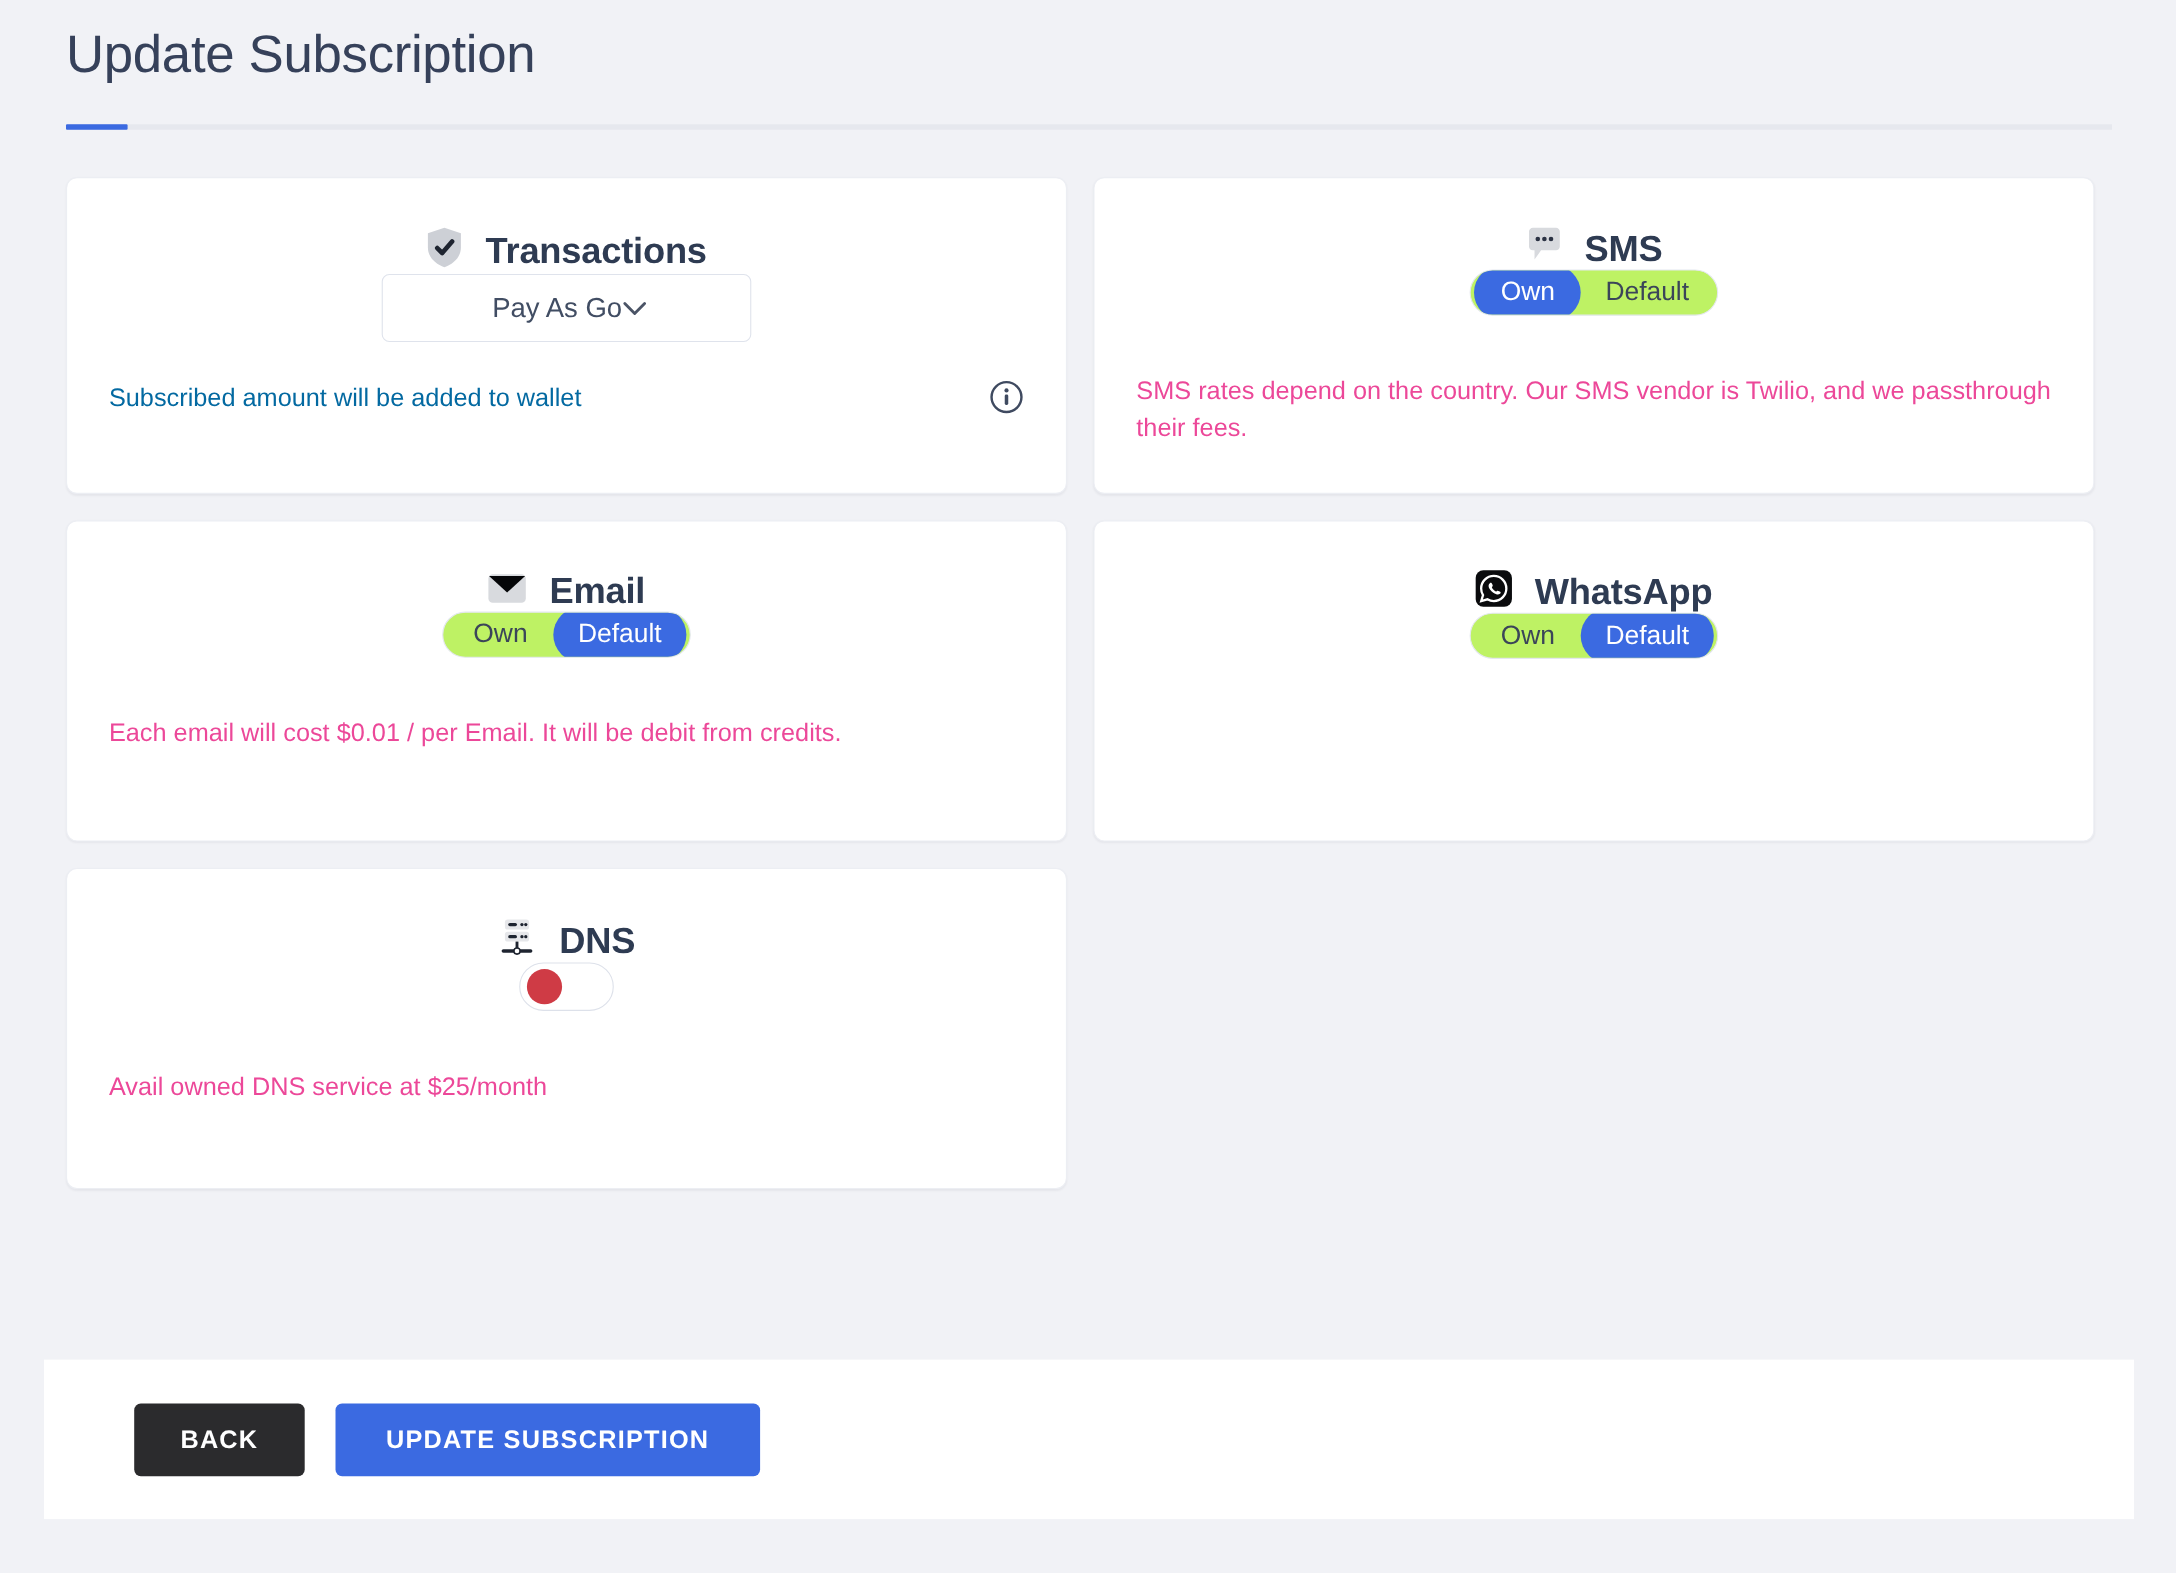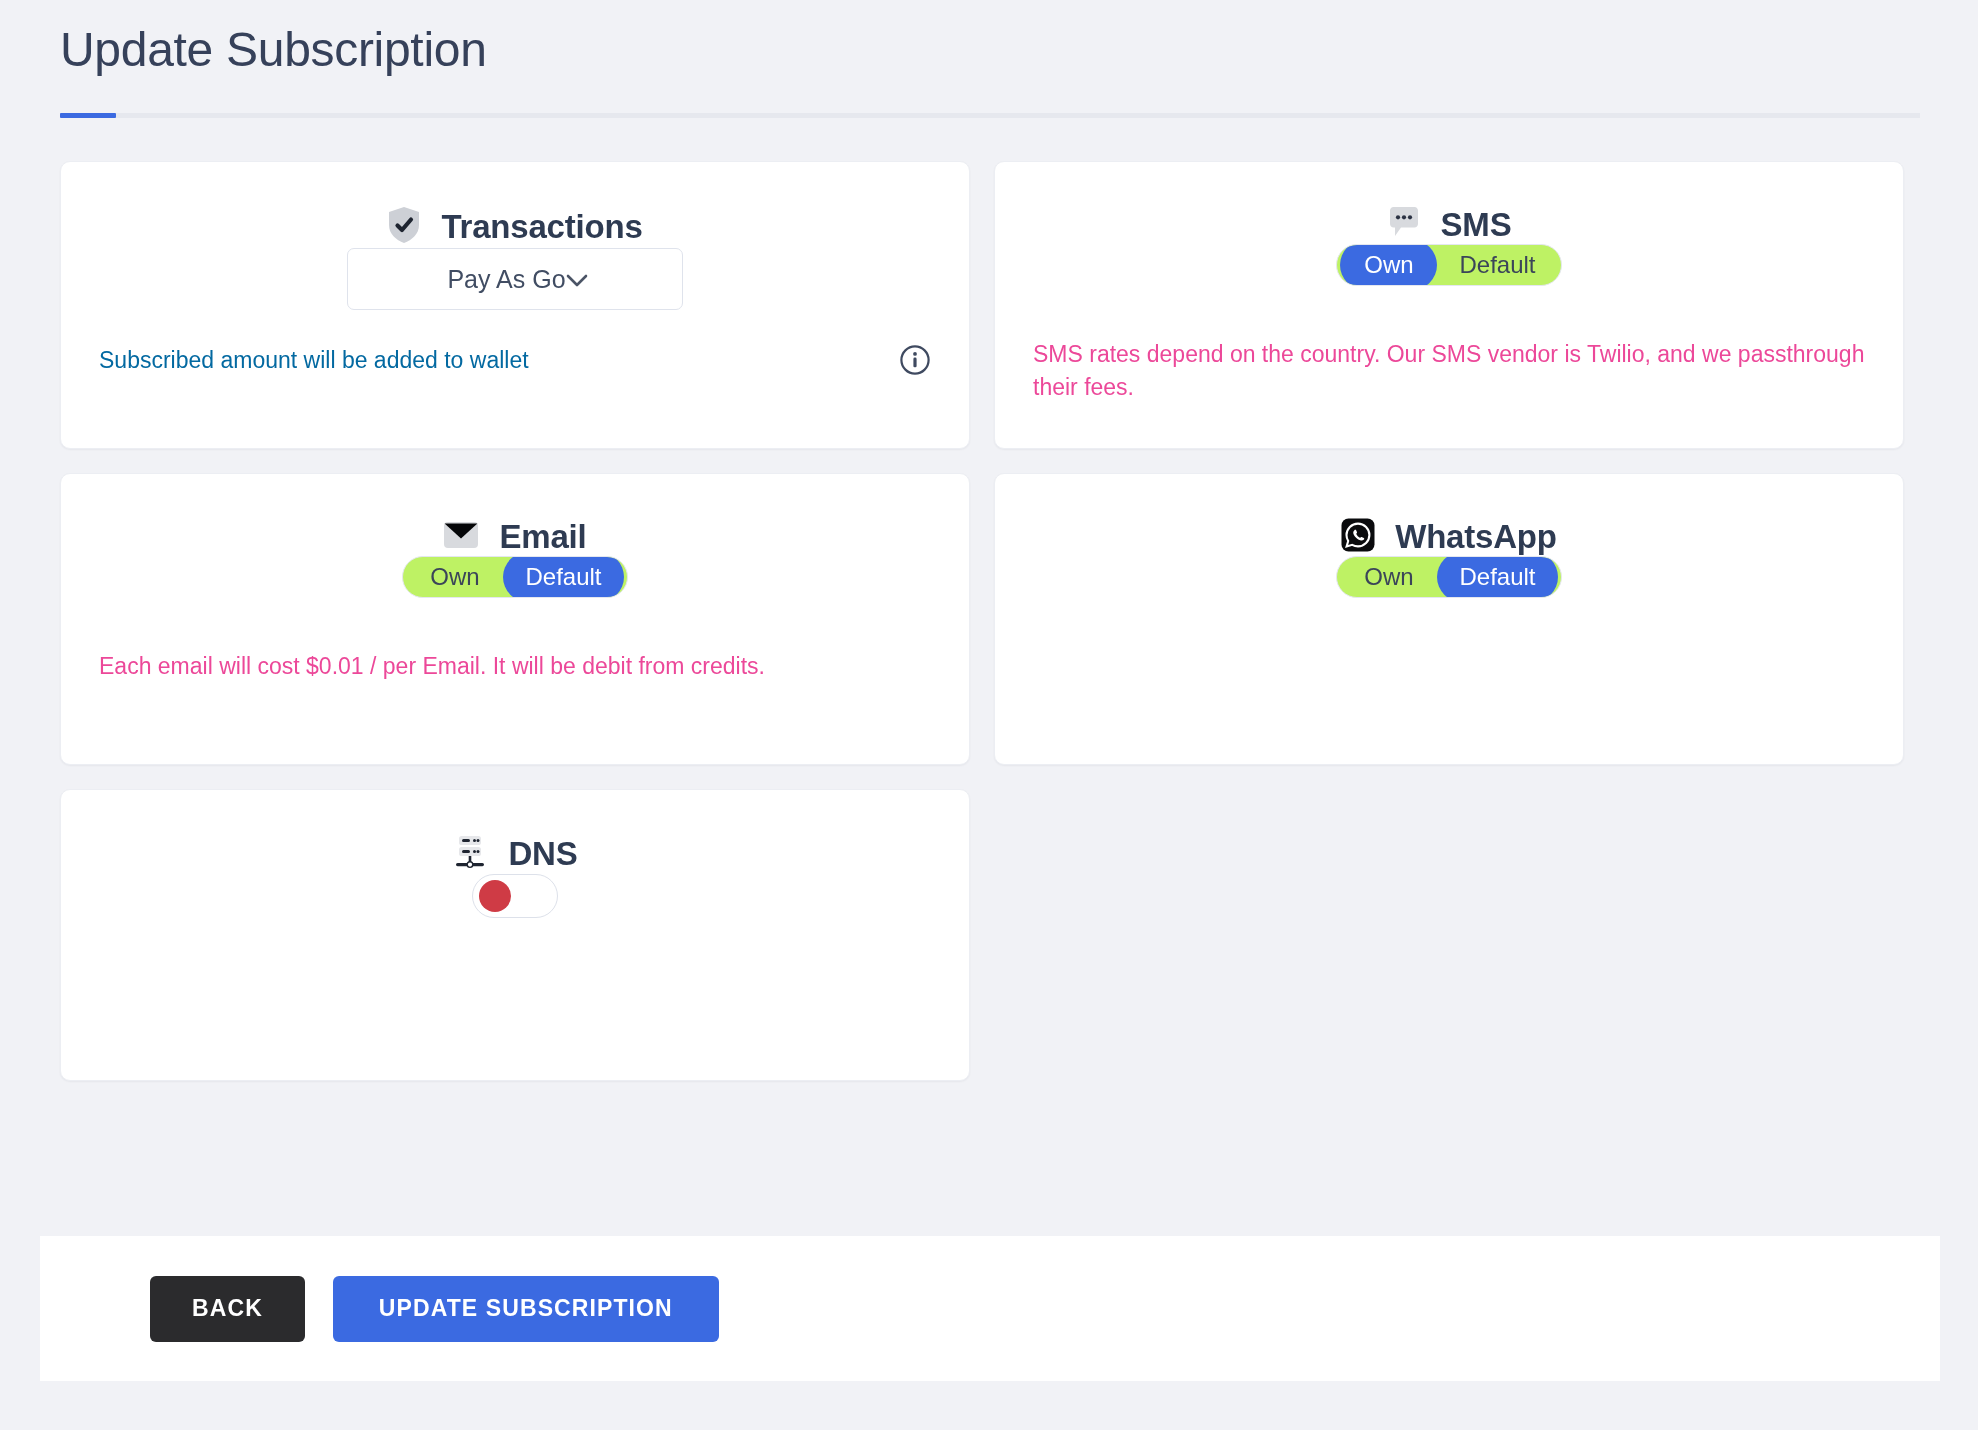--- a/index.html
+++ b/index.html
@@ -195,21 +195,21 @@
   
   .footer {
     position: absolute;
     left: 40px;
     top: 1236px;
     width: 1900px;
     height: 145px;
     background: #ffffff;
     display: flex;
     align-items: center;
-    padding-left: 110px;
+    padding-left: 82px;
     gap: 28px;
   }
   .btn {
     border: none;
     border-radius: 6px;
     height: 66px;
     font-size: 23px;
     font-weight: 700;
     letter-spacing: 1.1px;
     color: #ffffff;
@@ -344,20 +344,21 @@
               <rect x="4" y="29" width="28" height="3.2" rx="1.6" fill="#1e2430"></rect>
               <circle cx="18" cy="30.6" r="2.8" fill="#ffffff" stroke="#1e2430" stroke-width="1.4"></circle>
             </svg>
           </span>
           <span class="card-title">DNS</span>
         </div>
         <div class="switch">
           <div class="knob"></div>
         </div>
       </div>
+      <div class="card-body">Avail owned DNS service at $25/month</div>
     </div>
 
   </div>
 
   <div class="footer">
     <button class="btn btn-back">BACK</button>
     <button class="btn btn-primary">UPDATE SUBSCRIPTION</button>
   </div>
 
 </div>

